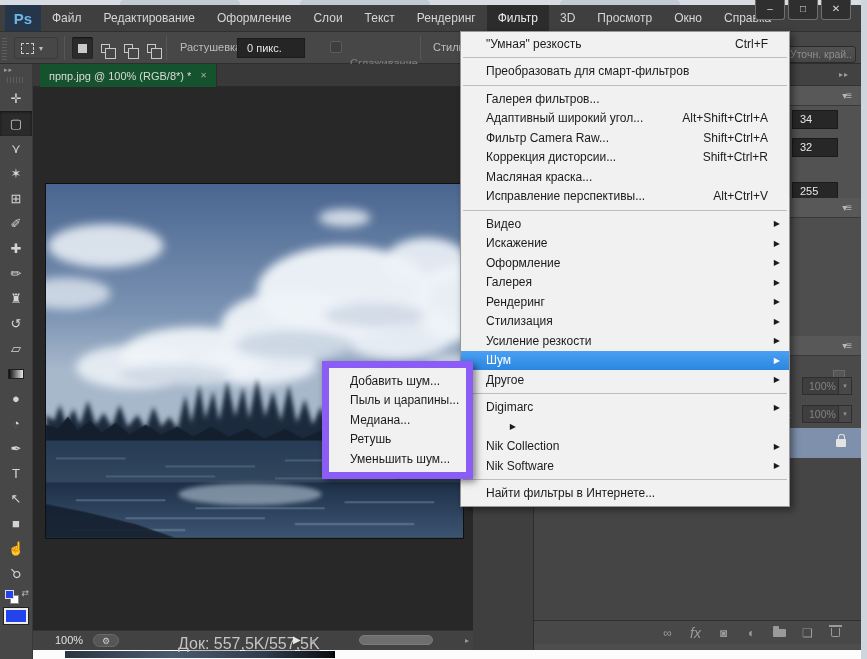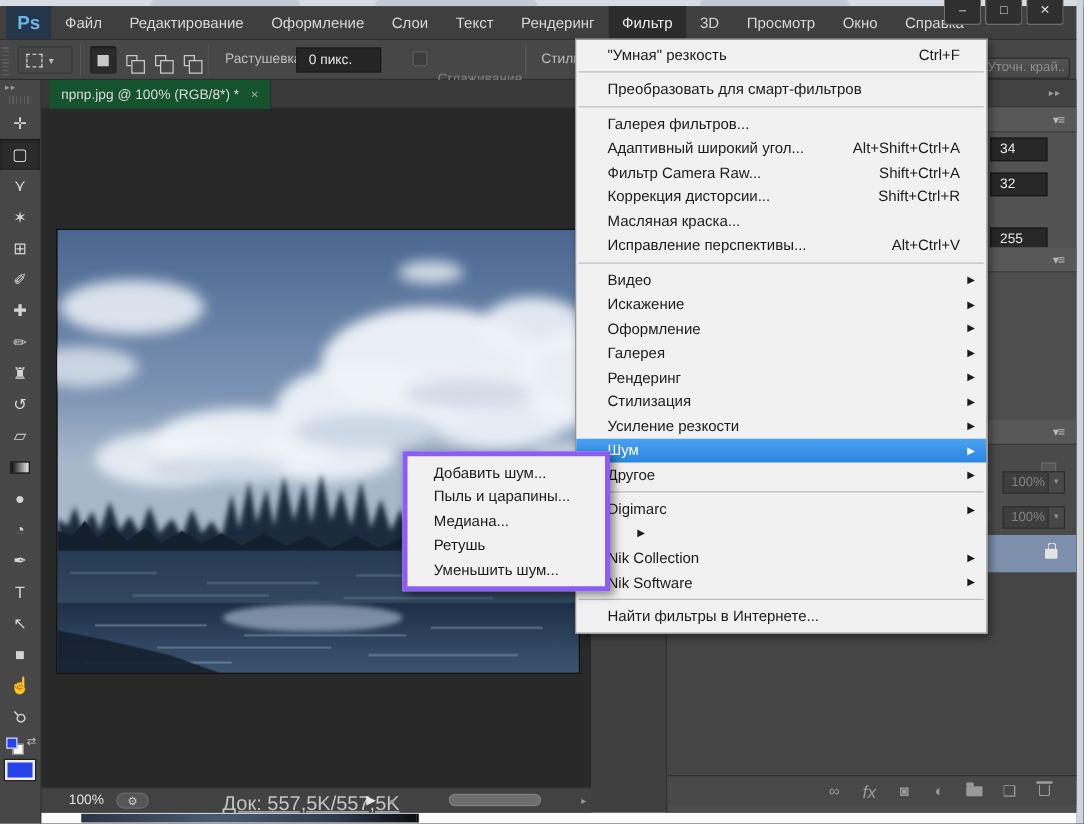--- a/index.html
+++ b/index.html
@@ -127,21 +127,21 @@
   .menu { position:absolute; left:460px; top:31px; width:330px; background:#f1f1f1; border:1px solid #979797;
     box-shadow:3px 3px 7px rgba(0,0,0,.45); padding:2px 0 3px 0; z-index:20; }
   .mrow { position:relative; display:flex; align-items:center; height:19.5px; padding:0 9px 0 25px;
     color:#1b1b1b; font-size:12px; }
   .mrow .lab { flex:1; white-space:nowrap; }
   .mrow .short { margin-left:18px; white-space:nowrap; }
   .mrow .arr { width:12px; text-align:right; font-size:8px; }
   .mrow.sep-after { margin-bottom:8px; }
   .mrow.sep-after::after { content:""; position:absolute; left:2px; right:2px; bottom:-4.5px; height:1px; background:#bdbdbd; }
   .mrow.highlight { background:linear-gradient(#4aa0f2,#2a86e0); color:#fff; }
-  .submenu { position:absolute; left:322px; top:361px; width:166px; background:#f1f1f1; border:4px solid #8b5cf6;
+  .submenu { position:absolute; left:322px; top:361px; width:151px; background:#f1f1f1; border:7px solid #8b5cf6;
     box-shadow:3px 3px 7px rgba(0,0,0,.45); padding:3px 0; z-index:25; }
   .submenu .mrow { padding-left:21px; height:19.5px; }
 </style>
 </head>
 <body>
 
 <div id="stage">
 
   <div class="top-strip">
     <span class="tabhint" style="left:120px;width:120px"></span>

